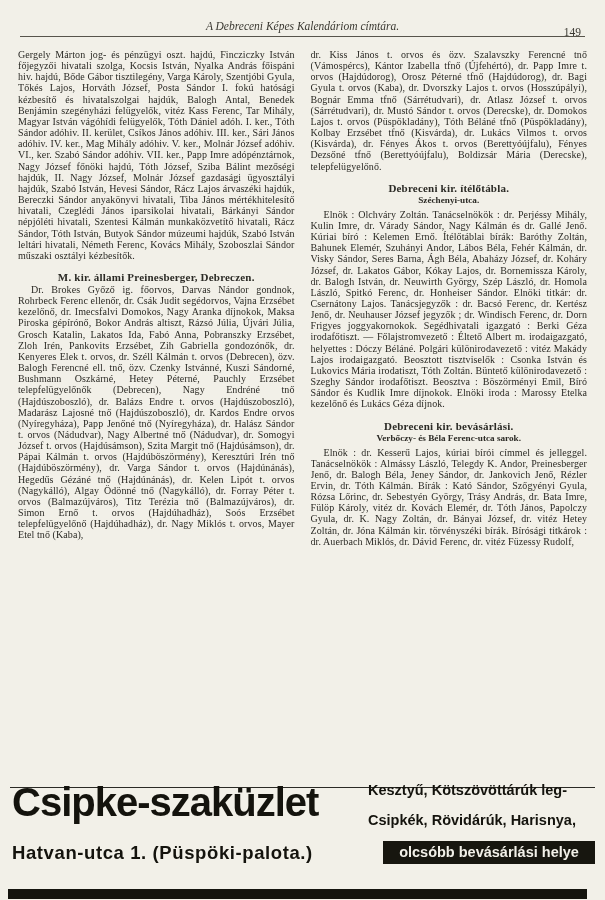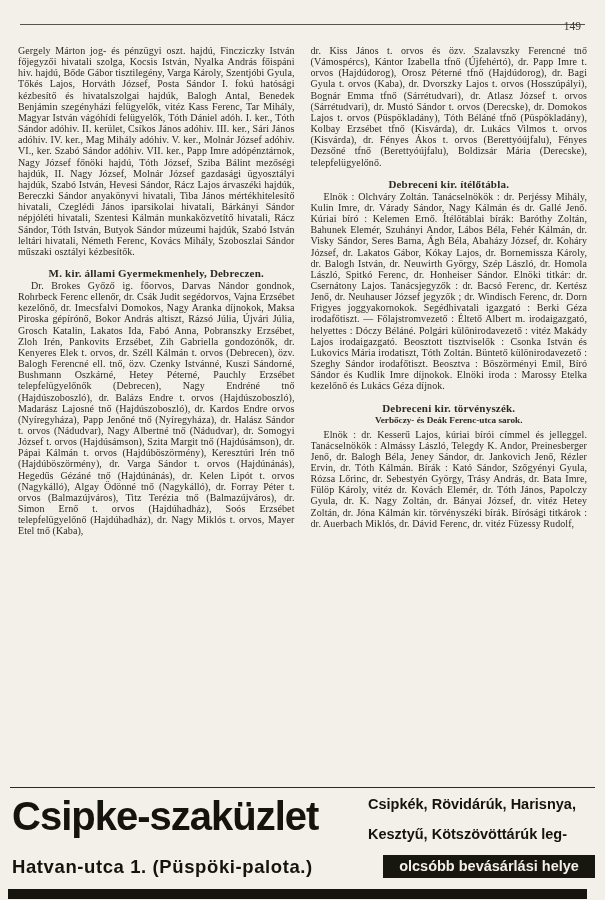--- a/index.html
+++ b/index.html
@@ -17,24 +17,24 @@
     position:relative;
     text-align:center;
     font-style:italic;
     font-size:11.5px;
     color:#3a3831;
     padding-bottom:4px;
     border-bottom:1px solid #57544b;
     margin:0 2px 8px;
   }
   .page-number{
-    position:absolute;right:4px;top:0;
+    position:absolute;right:4px;top:6px;
     font-style:normal;
   }
-  .columns{display:flex;gap:16px;height:706px;overflow:hidden;margin-top:20px;}
+  .columns{display:flex;gap:16px;height:706px;overflow:hidden;margin-top:12px;}
   .col{width:278px;overflow:hidden;}
   .body{
     margin:0;
     font-size:10px;
     line-height:11.15px;
     text-align:justify;
     letter-spacing:0.08px;
   }
   .body.indent{text-indent:13px;}
   .sec-head{
@@ -48,21 +48,21 @@
     font-size:9.2px;
     font-weight:bold;
     text-align:center;
     margin:0 0 4px;
   }
   .ad-rule{
     position:absolute;left:10px;right:10px;bottom:112px;
     border-top:1.5px solid #2b2a25;
   }
   .ad{
-    position:absolute;left:12px;right:10px;bottom:22px;height:82px;
+    position:absolute;left:12px;right:10px;bottom:36px;height:82px;
     display:flex;
     font-family:"Liberation Sans","DejaVu Sans",sans-serif;
   }
   .ad-left{
     width:352px;min-width:352px;
     display:flex;flex-direction:column;justify-content:space-between;
   }
   .ad-title{
     font-size:40px;font-weight:bold;letter-spacing:-1px;line-height:1;
     white-space:nowrap;color:#14130d;
@@ -84,51 +84,53 @@
     position:absolute;left:8px;right:18px;bottom:1px;height:10px;
     background:#15140e;
   }
 </style>
 </head>
 <body>
 
 <div class="page">
 
   <div class="page-header">
+    <span class="running-title">A Debreceni Képes Kalendáriom címtára.</span>
     <span class="page-number">149</span>
   </div>
 
   <div class="columns">
 
     <div class="col">
       <p class="body">Gergely Márton jog- és pénzügyi oszt. hajdú, Fincziczky István főjegyzői hivatali szolga, Kocsis István, Nyalka András főispáni hiv. hajdú, Bőde Gábor tisztilegény, Varga Károly, Szentjóbi Gyula, Tőkés Lajos, Horváth József, Posta Sándor I. fokú hatósági kézbesítő és hivatalszolgai hajdúk, Balogh Antal, Benedek Benjámin szegényházi felügyelők, vitéz Kass Ferenc, Tar Mihály, Magyar István vágóhídi felügyelők, Tóth Dániel adóh. I. ker., Tóth Sándor adóhiv. II. kerület, Csíkos János adóhiv. III. ker., Sári János adóhiv. IV. ker., Mag Mihály adóhiv. V. ker., Molnár József adóhiv. VI., ker. Szabó Sándor adóhiv. VII. ker., Papp Imre adópénztárnok, Nagy József főnöki hajdú, Tóth József, Sziba Bálint mezőségi hajdúk, II. Nagy József, Molnár József gazdasági ügyosztályi hajdúk, Szabó István, Hevesi Sándor, Rácz Lajos árvaszéki hajdúk, Bereczki Sándor anyakönyvi hivatali, Tiba János mértékhitelesítő hivatali, Czeglédi János iparsikolai hivatali, Bárkányi Sándor népjóléti hivatali, Szentesi Kálmán munkaközvetítő hivatali, Rácz Sándor, Tóth István, Butyok Sándor múzeumi hajdúk, Szabó István leltári hivatali, Németh Ferenc, Kovács Mihály, Szoboszlai Sándor műszaki osztályi kézbesítők.</p>
-      <h2 class="sec-head">M. kir. állami Gyermekmenhely, Debreczen.</h2>
+      <h2 class="sec-head">M. kir. állami Preinesberger, Debreczen.</h2>
       <p class="body indent">Dr. Brokes Győző ig. főorvos, Darvas Nándor gondnok, Rohrbeck Ferenc ellenőr, dr. Csák Judit segédorvos, Vajna Erzsébet kezelőnő, dr. Imecsfalvi Domokos, Nagy Aranka díjnokok, Maksa Piroska gépírónő, Bokor András altiszt, Rázsó Júlia, Újvári Júlia, Grosch Katalin, Lakatos Ida, Fabó Anna, Pobranszky Erzsébet, Zloh Irén, Pankovits Erzsébet, Zih Gabriella gondozónők, dr. Kenyeres Elek t. orvos, dr. Széll Kálmán t. orvos (Debrecen), özv. Balogh Ferencné ell. tnő, özv. Czenky Istvánné, Kuszi Sándorné, Bushmann Oszkárné, Hetey Péterné, Pauchly Erzsébet telepfelügyelőnők (Debrecen), Nagy Endréné tnő (Hajdúszoboszló), dr. Balázs Endre t. orvos (Hajdúszoboszló), Madarász Lajosné tnő (Hajdúszoboszló), dr. Kardos Endre orvos (Nyíregyháza), Papp Jenőné tnő (Nyíregyháza), dr. Halász Sándor t. orvos (Nádudvar), Nagy Albertné tnő (Nádudvar), dr. Somogyi József t. orvos (Hajdúsámson), Szita Margit tnő (Hajdúsámson), dr. Pápai Kálmán t. orvos (Hajdúböszörmény), Keresztúri Irén tnő (Hajdúböszörmény), dr. Varga Sándor t. orvos (Hajdúnánás), Hegedűs Gézáné tnő (Hajdúnánás), dr. Kelen Lipót t. orvos (Nagykálló), Algay Ödönné tnő (Nagykálló), dr. Forray Péter t. orvos (Balmazújváros), Titz Terézia tnő (Balmazújváros), dr. Simon Ernő t. orvos (Hajdúhadház), Soós Erzsébet telepfelügyelőnő (Hajdúhadház), dr. Nagy Miklós t. orvos, Mayer Etel tnő (Kaba),</p>
     </div>
 
     <div class="col">
       <p class="body">dr. Kiss János t. orvos és özv. Szalavszky Ferencné tnő (Vámospércs), Kántor Izabella tfnő (Újfehértó), dr. Papp Imre t. orvos (Hajdúdorog), Orosz Péterné tfnő (Hajdúdorog), dr. Bagi Gyula t. orvos (Kaba), dr. Dvorszky Lajos t. orvos (Hosszúpályi), Bognár Emma tfnő (Sárrétudvari), dr. Atlasz József t. orvos (Sárrétudvari), dr. Mustó Sándor t. orvos (Derecske), dr. Domokos Lajos t. orvos (Püspökladány), Tóth Béláné tfnő (Püspökladány), Kolbay Erzsébet tfnő (Kisvárda), dr. Lukács Vilmos t. orvos (Kisvárda), dr. Fényes Ákos t. orvos (Berettyóújfalu), Fényes Dezsőné tfnő (Berettyóújfalu), Boldizsár Mária (Derecske), telepfelügyelőnő.</p>
       <h2 class="sec-head">Debreceni kir. ítélőtábla.</h2>
+      <div class="sec-sub">Széchenyi-utca.</div>
       <p class="body indent">Elnök : Olchváry Zoltán. Tanácselnökök : dr. Perjéssy Mihály, Kulin Imre, dr. Várady Sándor, Nagy Kálmán és dr. Gallé Jenő. Kúriai bíró : Kelemen Ernő. Ítélőtáblai bírák: Baróthy Zoltán, Bahunek Elemér, Szuhányi Andor, Lábos Béla, Fehér Kálmán, dr. Visky Sándor, Seres Barna, Ágh Béla, Abaházy József, dr. Koháry József, dr. Lakatos Gábor, Kókay Lajos, dr. Bornemissza Károly, dr. Balogh István, dr. Neuwirth György, Szép László, dr. Homola László, Spitkó Ferenc, dr. Honheiser Sándor. Elnöki titkár: dr. Csernátony Lajos. Tanácsjegyzők : dr. Bacsó Ferenc, dr. Kertész Jenő, dr. Neuhauser József jegyzők ; dr. Windisch Ferenc, dr. Dorn Frigyes joggyakornokok. Segédhivatali igazgató : Berki Géza irodafőtiszt. — Főlajstromvezető : Éltető Albert m. irodaigazgató, helyettes : Dóczy Béláné. Polgári különirodavezető : vitéz Makády Lajos irodaigazgató. Beosztott tisztviselők : Csonka István és Lukovics Mária irodatiszt, Tóth Zoltán. Büntető különirodavezető : Szeghy Sándor irodafőtiszt. Beosztva : Böszörményi Emil, Bíró Sándor és Kudlik Imre díjnokok. Elnöki iroda : Marossy Etelka kezelőnő és Lukács Géza díjnok.</p>
-      <h2 class="sec-head">Debreceni kir. törvényszék.</h2>
-      <div class="sec-sub">Verbőczy- és Deák Ferenc-utca sarok.</div>
+      <h2 class="sec-head">Debreceni kir. bevásárlási.</h2>
+      <div class="sec-sub">Verbőczy- és Béla Ferenc-utca sarok.</div>
       <p class="body indent">Elnök : dr. Kesserű Lajos, kúriai bírói címmel és jelleggel. Tanácselnökök : Almássy László, Telegdy K. Andor, Preinesberger Jenő, dr. Balogh Béla, Jeney Sándor, dr. Jankovich Jenő, Rézler Ervin, dr. Tóth Kálmán. Bírák : Kató Sándor, Szőgyényi Gyula, Rózsa Lőrinc, dr. Sebestyén György, Trásy András, dr. Bata Imre, Fülöp Károly, vitéz dr. Kovách Elemér, dr. Tóth János, Papolczy Gyula, dr. K. Nagy Zoltán, dr. Bányai József, dr. vitéz Hetey Zoltán, dr. Jóna Kálmán kir. törvényszéki bírák. Bírósági titkárok : dr. Auerbach Miklós, dr. Dávid Ferenc, dr. vitéz Füzessy Rudolf,</p>
     </div>
 
   </div>
 
   <div class="ad-rule"></div>
 
   <div class="ad">
     <div class="ad-left">
       <div class="ad-title">Csipke-szaküzlet</div>
       <div class="ad-address">Hatvan-utca 1. (Püspöki-palota.)</div>
     </div>
     <div class="ad-right">
+      <div class="ad-line">Kesztyű, Kötszövöttárúk leg-</div>
       <div class="ad-line">Csipkék, Rövidárúk, Harisnya,</div>
-      <div class="ad-line">Kesztyű, Kötszövöttárúk leg-</div>
       <div class="ad-line inverted">olcsóbb bevásárlási helye</div>
     </div>
   </div>
 
   <div class="bottom-bar"></div>
 
 </div>
 
 </body></html>

